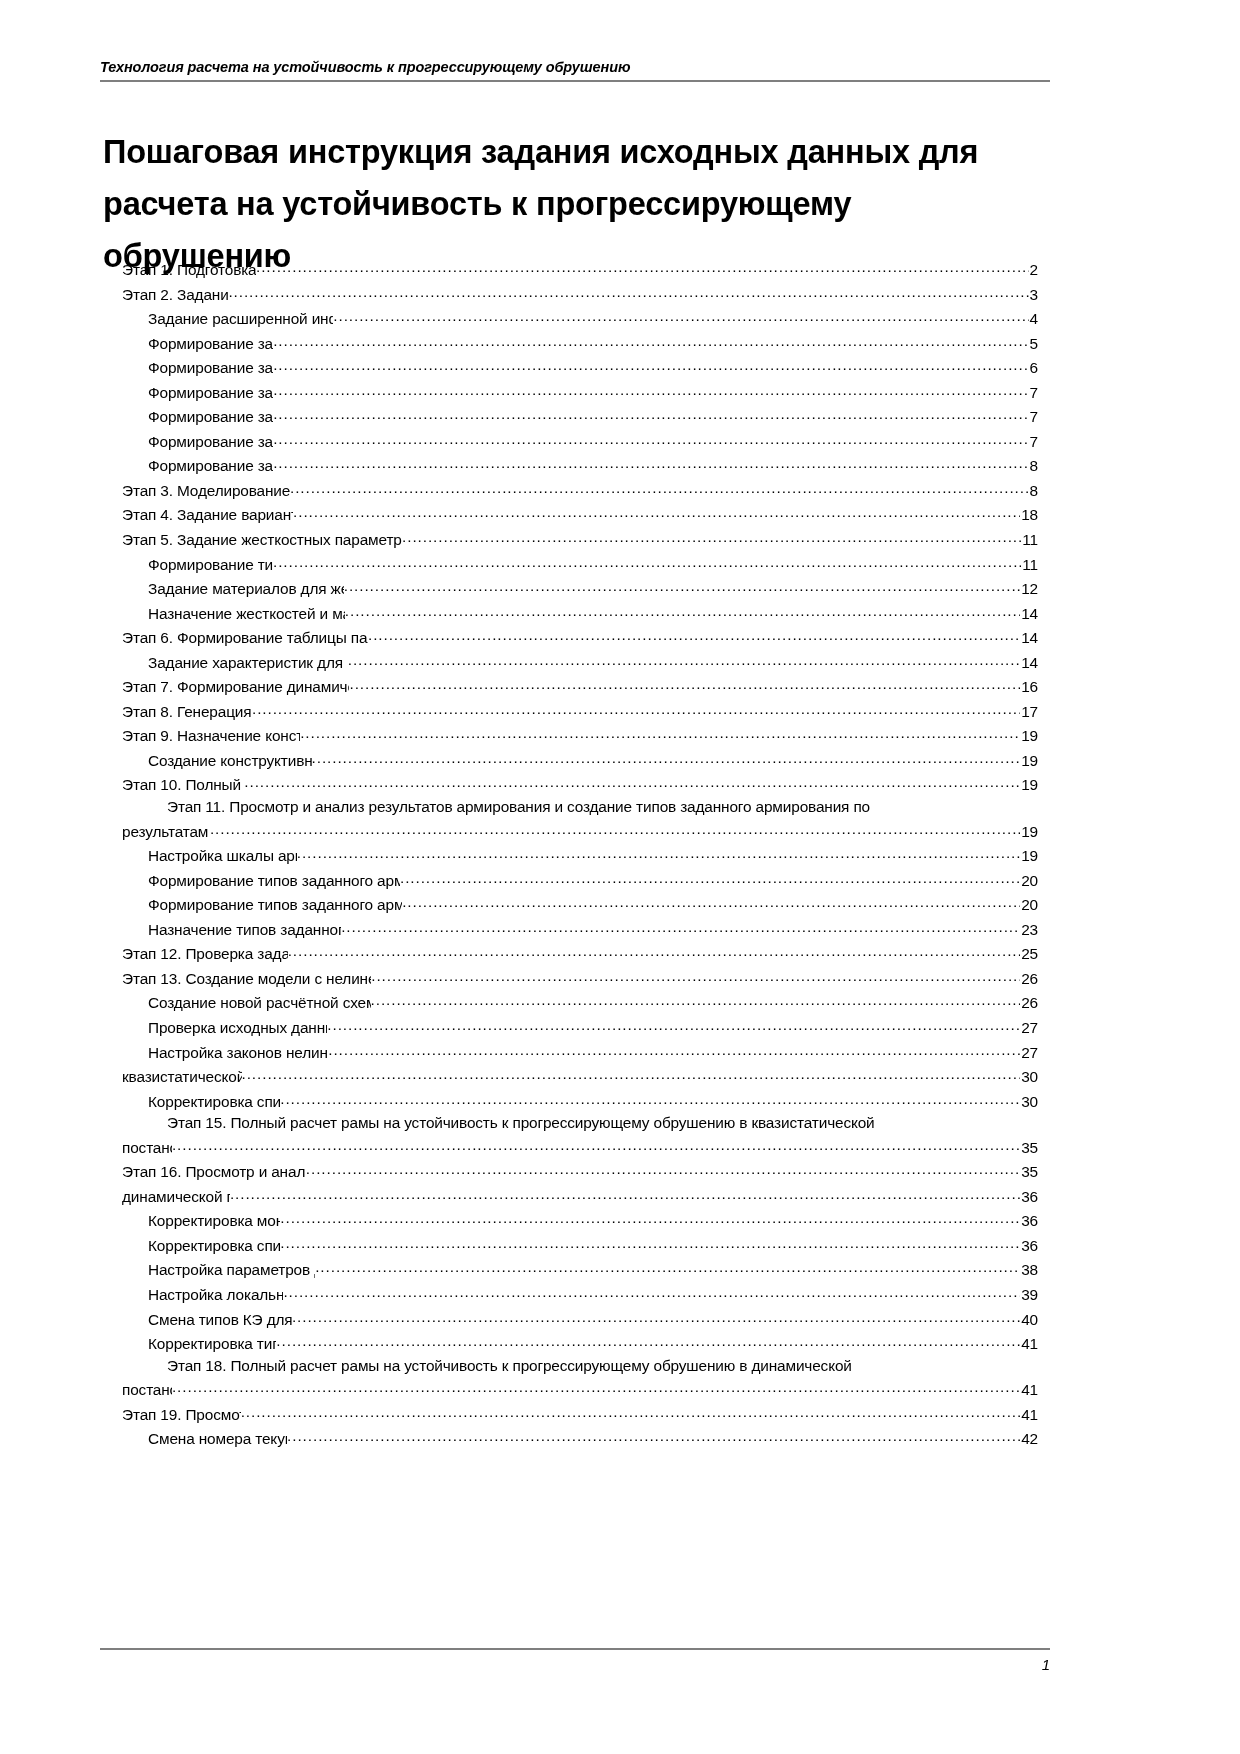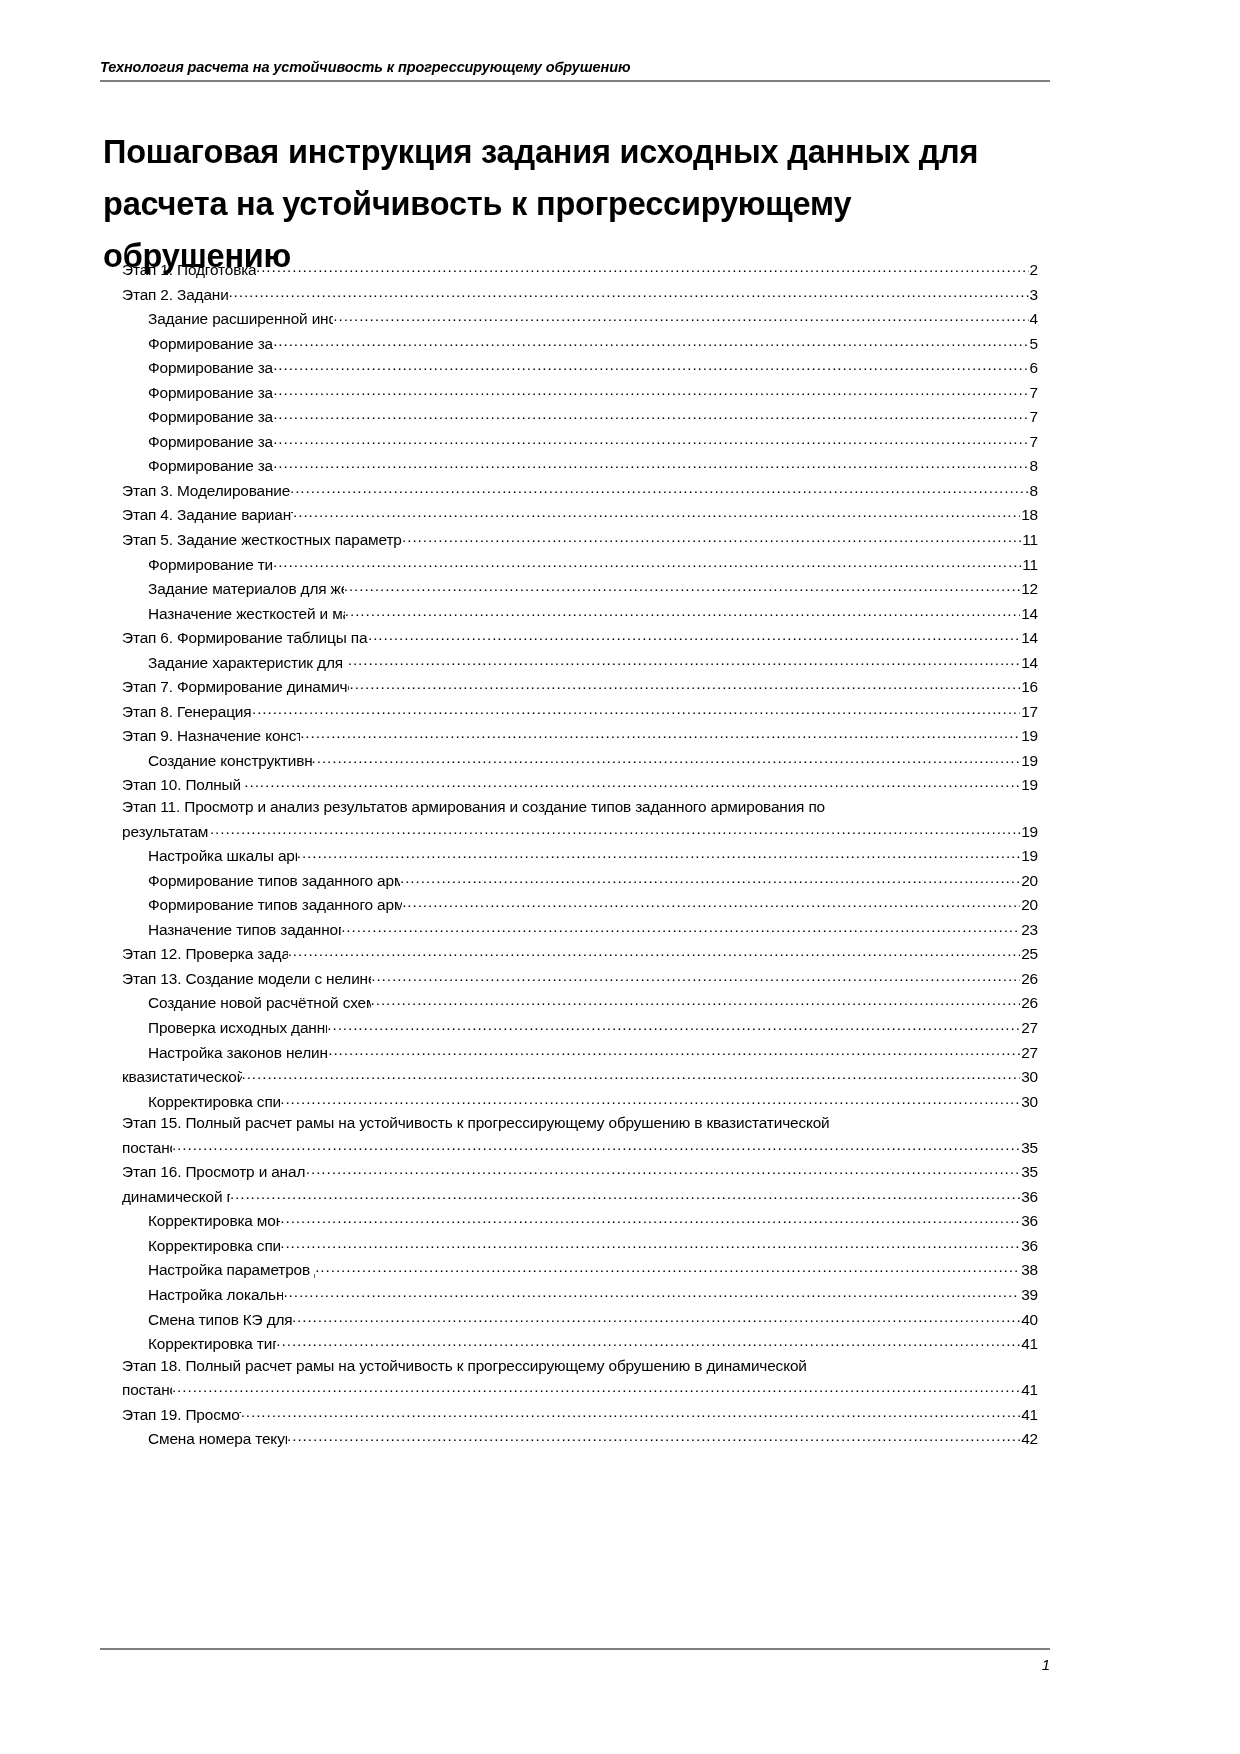--- a/index.html
+++ b/index.html
@@ -99,20 +99,21 @@
   }
   .toc-page {
     flex: 0 0 auto;
     text-align: right;
     padding-left: 1px;
     white-space: nowrap;
   }
   .toc-cont {
     display: block;
     white-space: nowrap;
+    margin-left: 45px;
   }
   
   .footer-block {
     position: absolute;
     left: 100px;
     top: 1648px;
     width: 950px;
   }
   .footer-rule {
     border-top: 2.2px solid #7f7f7f;

